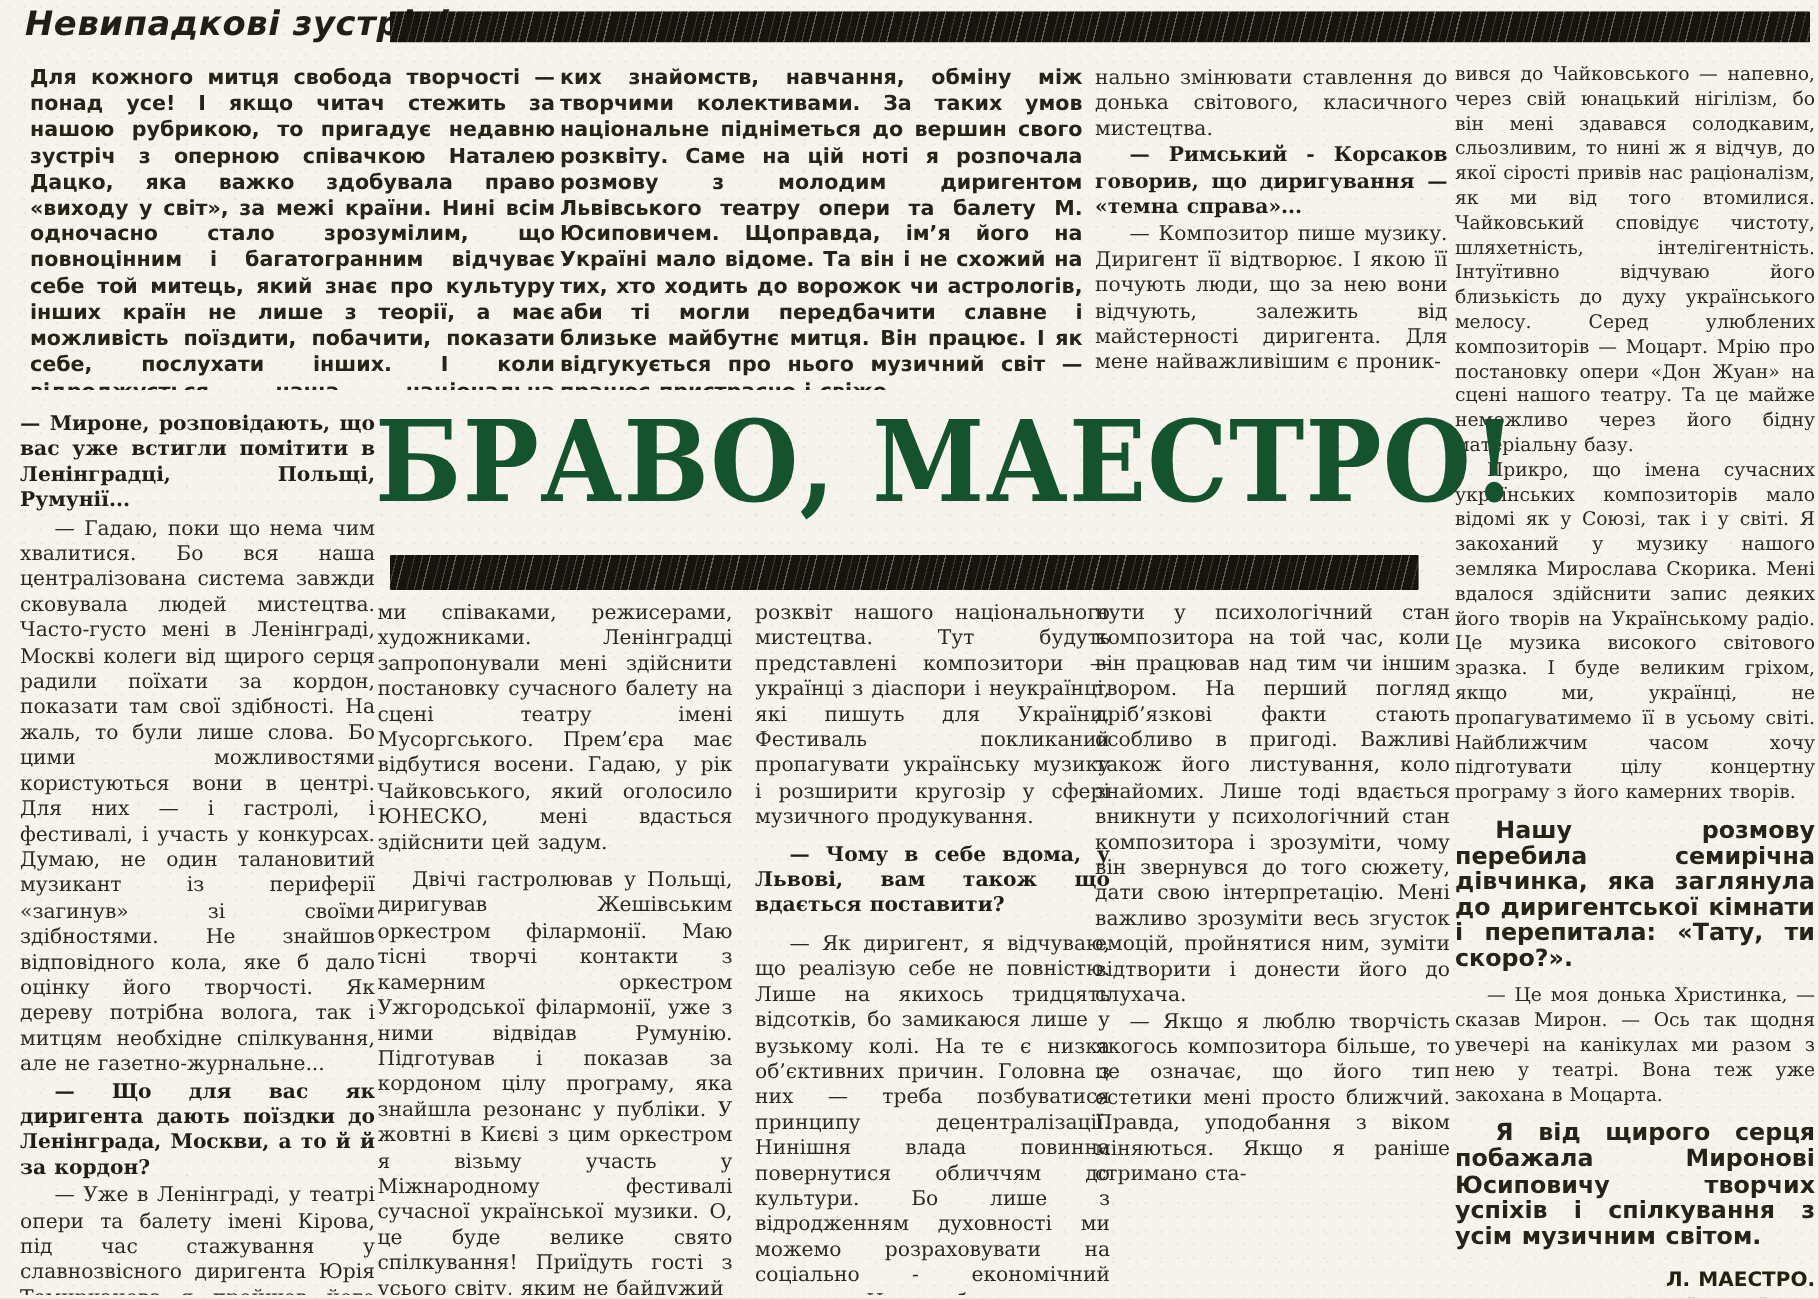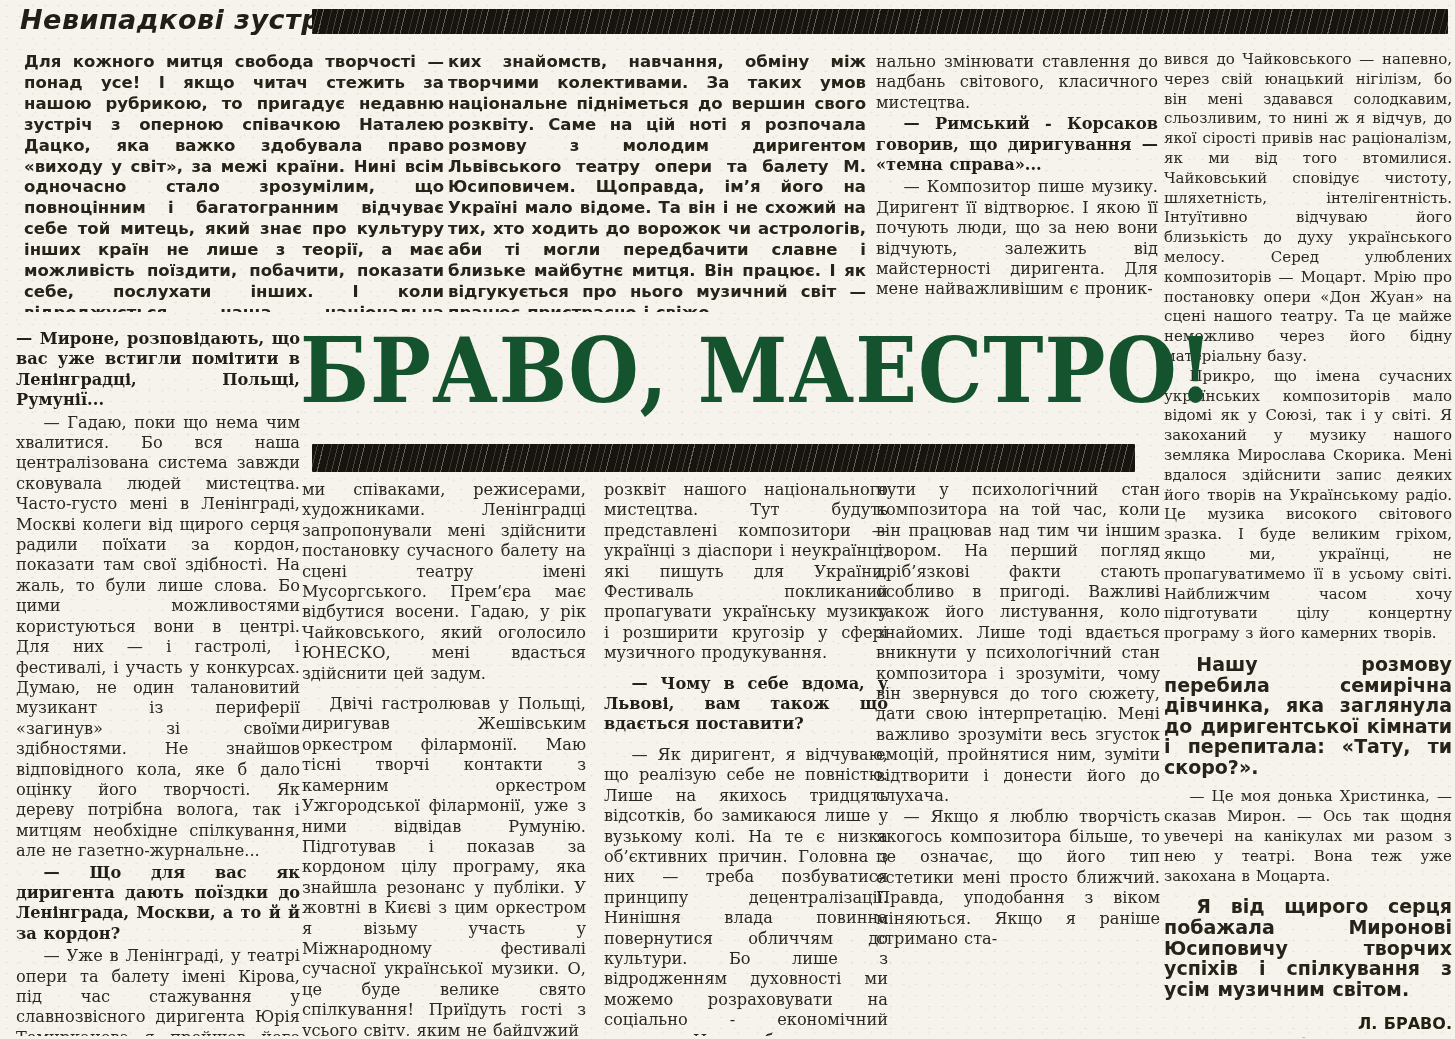--- a/index.html
+++ b/index.html
@@ -93,31 +93,31 @@
   <div class="bar bar-top"></div>
 
   <div class="textcol intro-a">
     <p class="para cont">Для кожного митця свобода творчості — понад усе! І якщо читач стежить за нашою рубрикою, то пригадує недавню зустріч з оперною співачкою Наталею Дацко, яка важко здобувала право «виходу у світ», за межі країни. Нині всім одночасно стало зрозумілим, що повноцінним і багатогранним відчуває себе той митець, який знає про культуру інших країн не лише з теорії, а має можливість поїздити, побачити, показати себе, послухати інших. І коли відроджується наша національна культура, ми повинні завжди пам’ятати про необхідність та-</p>
   </div>
   <div class="textcol intro-b">
     <p class="para cont">ких знайомств, навчання, обміну між творчими колективами. За таких умов національне підніметься до вершин свого розквіту. Саме на цій ноті я розпочала розмову з молодим диригентом Львівського театру опери та балету М. Юсиповичем. Щоправда, ім’я його на Україні мало відоме. Та він і не схожий на тих, хто ходить до ворожок чи астрологів, аби ті могли передбачити славне і близьке майбутнє митця. Він працює. І як відгукується про нього музичний світ — працює пристрасно і свіжо,</p>
   </div>
 
   <div class="textcol col4-upper">
-      <p class="para serif cont">нально змінювати ставлення до надбань світового, класичного мистецтва.</p>
+      <p class="para serif cont">нально змінювати ставлення до донька світового, класичного мистецтва.</p>
       <p class="para serif-bold">— Римський - Корсаков говорив, що диригування — «темна справа»...</p>
       <p class="para serif">— Композитор пише музику. Диригент її відтворює. І якою її почують люди, що за нею вони відчують, залежить від майстерності диригента. Для мене найважливішим є проник-</p>
     </div>
   <div class="textcol col5">
       <p class="para serif cont">вився до Чайковського — напевно, через свій юнацький нігілізм, бо він мені здавався солодкавим, сльозливим, то нині ж я відчув, до якої сірості привів нас раціоналізм, як ми від того втомилися. Чайковський сповідує чистоту, шляхетність, інтелігентність. Інтуїтивно відчуваю його близькість до духу українського мелосу. Серед улюблених композиторів — Моцарт. Мрію про постановку опери «Дон Жуан» на сцені нашого театру. Та це майже неможливо через його бідну матеріальну базу.</p>
       <p class="para serif">Прикро, що імена сучасних українських композиторів мало відомі як у Союзі, так і у світі. Я закоханий у музику нашого земляка Мирослава Скорика. Мені вдалося здійснити запис деяких його творів на Українському радіо. Це музика високого світового зразка. І буде великим гріхом, якщо ми, українці, не пропагуватимемо її в усьому світі. Найближчим часом хочу підготувати цілу концертну програму з його камерних творів.</p>
       <p class="para sans-bold gap">Нашу розмову перебила семирічна дівчинка, яка заглянула до диригентської кімнати і перепитала: «Тату, ти скоро?».</p>
       <p class="para serif gap">— Це моя донька Христинка, — сказав Мирон. — Ось так щодня увечері на канікулах ми разом з нею у театрі. Вона теж уже закохана в Моцарта.</p>
       <p class="para sans-bold gap">Я від щирого серця побажала Миронові Юсиповичу творчих успіхів і спілкування з усім музичним світом.</p>
-      <p class="para sig-name">Л. БРАВО.</p>
+      <p class="para sig-name">Л. МАЕСТРО.</p>
       <p class="para sig-role">Кор. «Вільної України».</p>
     </div>
 
   <div class="headline">
     <span>БРАВО, МАЕСТРО!</span>
   </div>
   <div class="bar bar-headline"></div>
 
   <div class="textcol col1">
       <p class="para serif-bold cont">— Мироне, розповідають, що вас уже встигли помітити в Ленінградці, Польщі, Румунії...</p>

